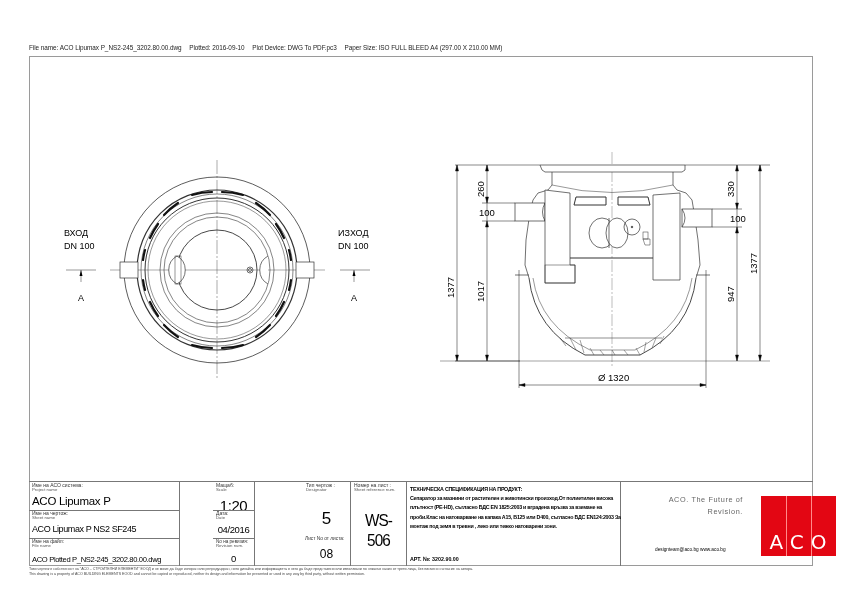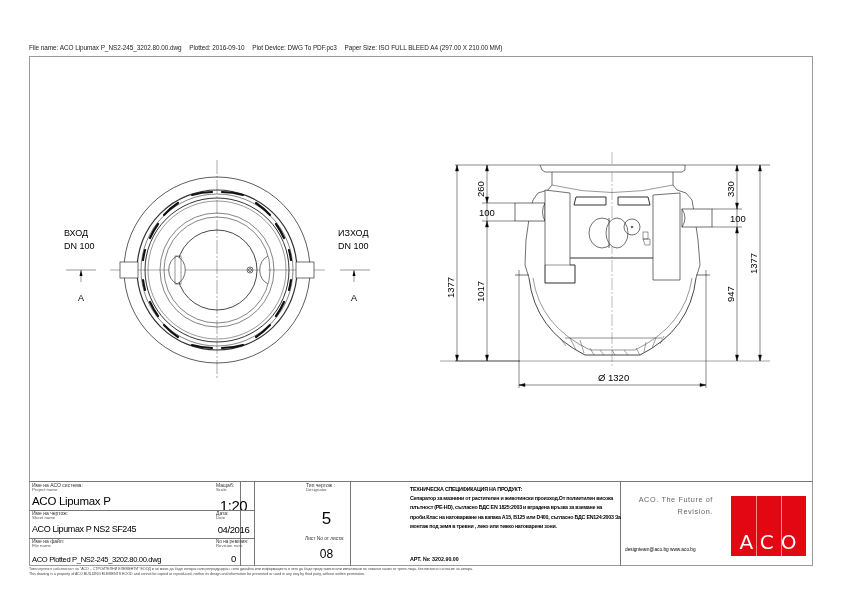--- a/index.html
+++ b/index.html
@@ -209,21 +209,21 @@
     <text class="dim" transform="translate(734,197) rotate(-90)">330</text>
     <text class="dim" x="730" y="222">100</text>
     <text class="dim" transform="translate(734,302) rotate(-90)">947</text>
     <text class="dim" transform="translate(757,274) rotate(-90)">1377</text>
     <text class="dim" x="598" y="381">Ø 1320</text>
   </g>
 </svg>
 
 <div class="tb" style="left:29px; width:784px;">
 
-  <div class="cell" style="left:0; top:0; width:212px; height:84px;">
+  <div class="cell" style="left:0; top:0; width:151px; height:84px;">
     <div class="lbl" style="top:1px;">Име на ACO система:</div>
     <div class="lbl2" style="top:6px;">Project name</div>
     <div class="val-big" style="top:13px;">ACO Lipumax P</div>
     <div class="row-div" style="top:28px;"></div>
     <div class="lbl" style="top:29px;">Име на чертож:</div>
     <div class="lbl2" style="top:34px;">Sheet name</div>
     <div class="val-med" style="top:42px;">ACO Lipumax P NS2 SF245</div>
     <div class="row-div" style="top:56px;"></div>
     <div class="lbl" style="top:57px;">Име на файл:</div>
     <div class="lbl2" style="top:62px;">File name</div>
@@ -246,30 +246,35 @@
 
 
   <div class="cell" style="left:274px; top:0; width:48px; height:84px;">
     <div class="lbl" style="top:1px;">Тип чертож :</div>
     <div class="lbl2" style="top:6px;">Designator</div>
     <div class="center" style="position:absolute; top:27px; font-size:17px;">5</div>
     <div class="lbl" style="top:54px; left:2px; font-size:4.8px;">Лист No от листа:</div>
     <div class="center" style="position:absolute; top:65px; font-size:12px;">08</div>
   </div>
 
+  <div class="cell" style="left:322px; top:0; width:56px; height:84px;">
+    <div class="lbl" style="top:1px;">Номер на лист :</div>
+    <div class="lbl2" style="top:6px;">Sheet reference num.</div>
+    <div class="center" style="position:absolute; top:29px; font-size:17px; letter-spacing:-1px; transform:scaleX(0.9);">WS-506</div>
+  </div>
 
   <div class="cell" style="left:378px; top:0; width:214px; height:84px;">
     <div class="spec">
       <div>ТЕХНИЧЕСКА СПЕЦИФИКАЦИЯ НА ПРОДУКТ:</div>
       <div>Сепаратор за мазнини от растителен и животински произход.От полиетилен висока плътност (PE-HD), съгласно БДС EN 1825:2003 и вградена връзка за вземане на проби.Клас на натоварване на капака A15, B125 или D400, съгласно БДС EN124:2003 За монтаж под земя в тревни , леко или тежко натоварени зони.</div>
     </div>
     <div class="spec-art">АРТ. №: 3202.90.00</div>
   </div>
 
-  <div class="cell" style="left:592px; top:0; width:192px; height:84px; border-right:none;text-decoration:underline;">
+  <div class="cell" style="left:622px; top:0; width:192px; height:84px; border-right:none;text-decoration:underline;">
     <div class="tagline" style="left:4px; top:12px; width:88px;">
       <div>ACO. The Future of</div>
       <div>Revision.</div>
     </div>
     <div class="contact" style="left:4px; top:64px;">designteam@aco.bg  www.aco.bg</div>
     <div class="logo" style="left:110px; top:14px; width:75px; height:60px;">
       <div class="bar" style="left:25px;"></div>
       <div class="bar" style="left:50px;"></div>
       <div class="txt">ACO</div>
     </div>

